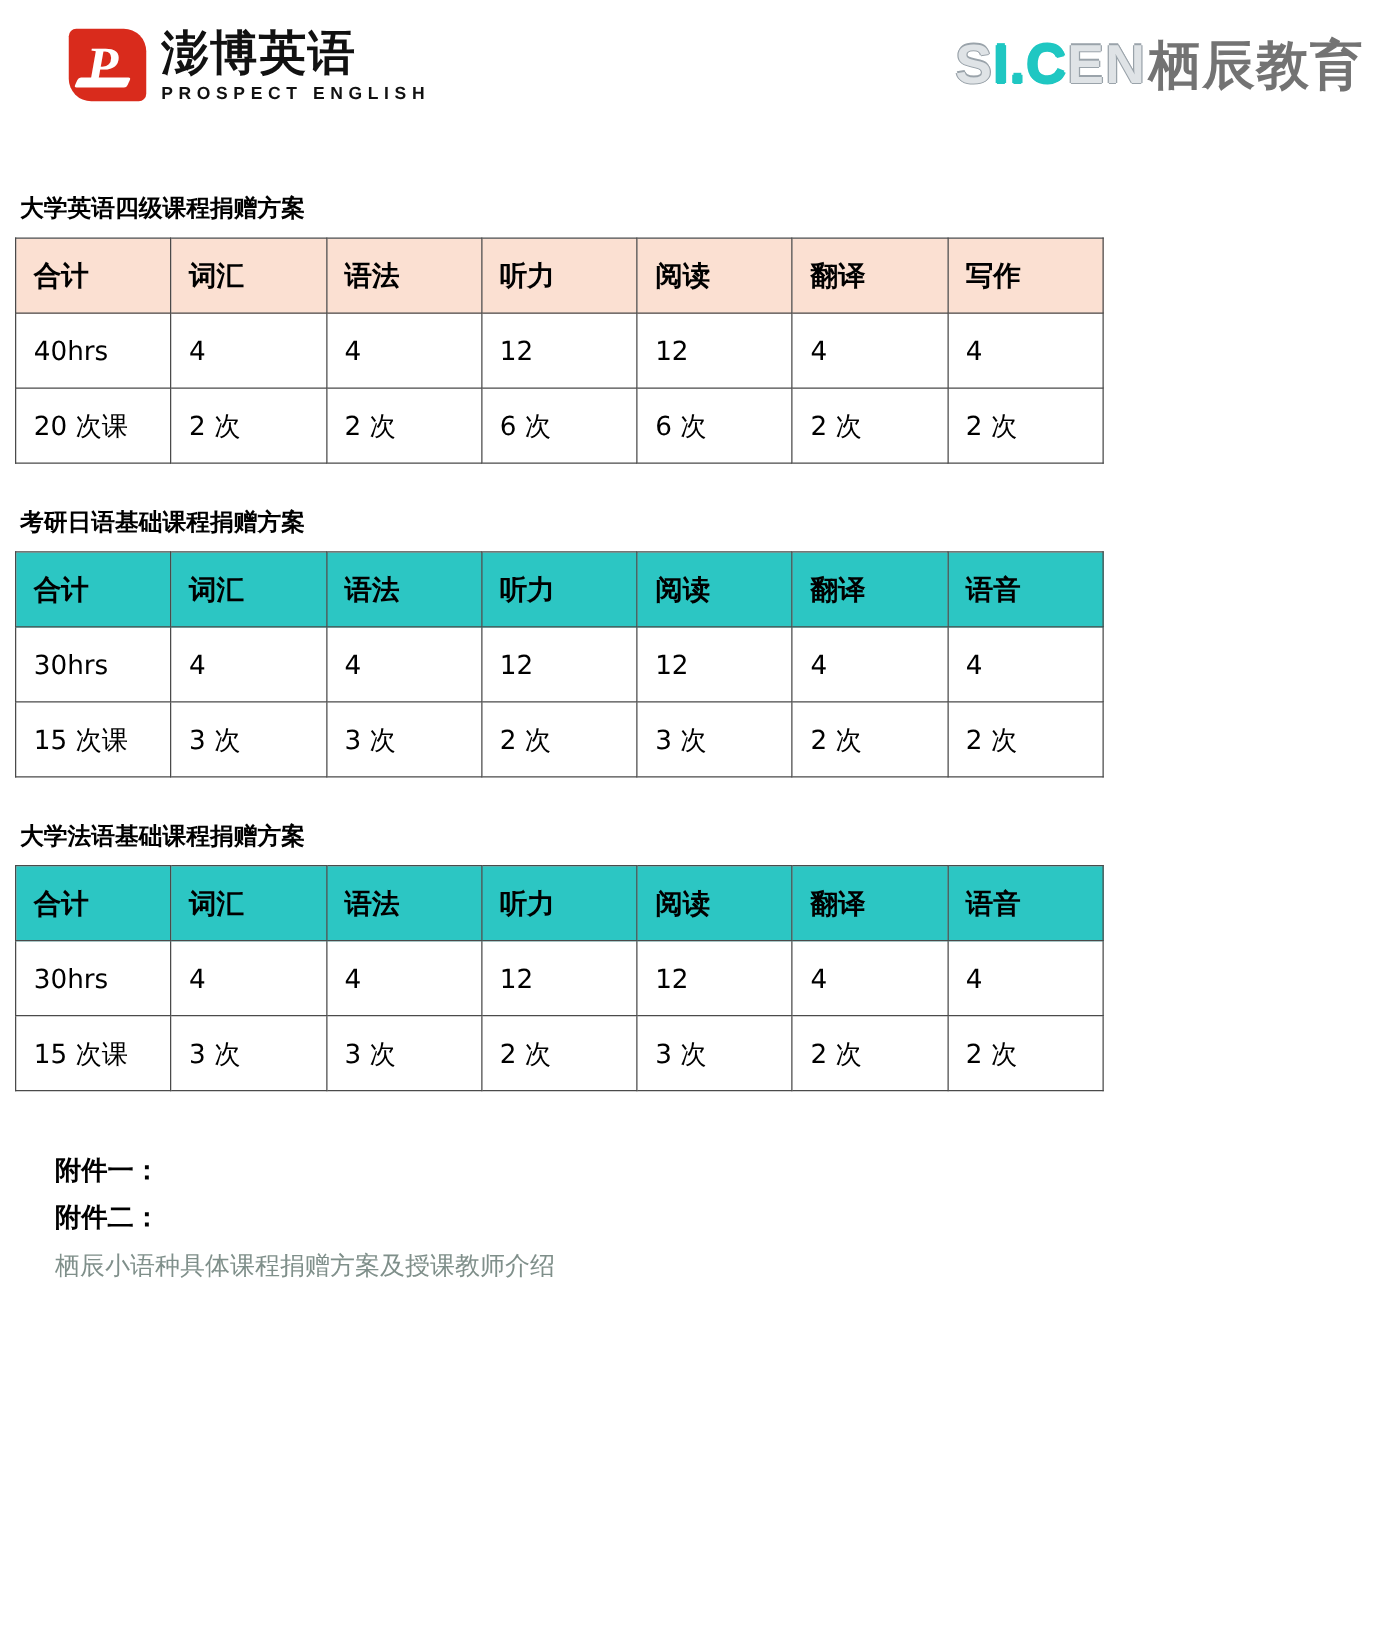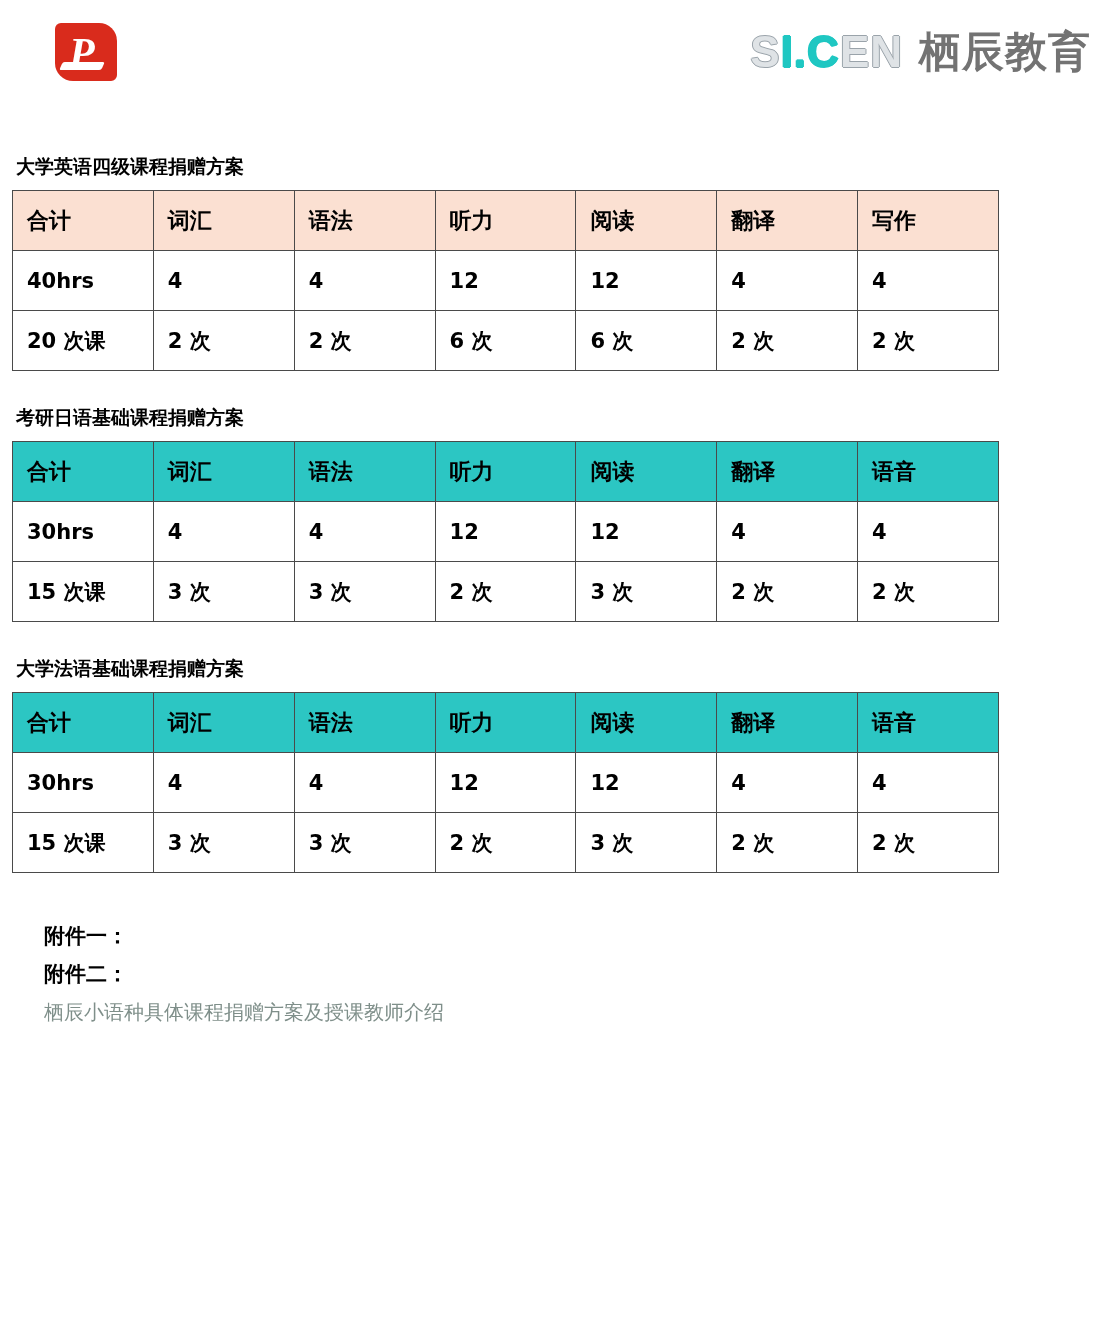--- a/index.html
+++ b/index.html
@@ -77,21 +77,21 @@
     font-family: "Liberation Sans", sans-serif;
     font-weight: bold;
     font-size: 14px;
     letter-spacing: 4.5px;
     color: #111111;
     margin-top: 4px;
   }
   .logo-right {
     display: flex;
     align-items: center;
-    gap: 16px;
+    gap: 2px;
   }
   .sicen-mark {
     font-family: "Liberation Sans", sans-serif;
     font-weight: bold;
     font-size: 44px;
     letter-spacing: 1px;
     color: #dfe3e6;
     -webkit-text-stroke: 0px;
     text-shadow:
       1px 0 0 #9aa3aa,
@@ -138,40 +138,40 @@
   }
   .section-title {
     font-family: "DejaVu Serif", serif;
     font-weight: bold;
     font-size: 19px;
     margin-bottom: 10px;
     margin-left: 4px;
   }
   table.plan {
     border-collapse: collapse;
-    width: 987px;
+    width: 871px;
     table-layout: fixed;
   }
   table.plan td, table.plan th {
     border: 1px solid #4a4a4a;
     height: 60px;
     padding: 0 14px;
     font-size: 21px;
     font-family: "DejaVu Sans", sans-serif;
     text-align: left;
     vertical-align: middle;
     box-sizing: border-box;
   }
   table.plan th {
     font-family: "DejaVu Serif", serif;
     font-weight: bold;
     font-size: 22px;
   }
   table.plan td {
-    font-weight: bold;
+    font-weight: normal;
   }
   table.plan td.first {
     font-family: "DejaVu Sans", sans-serif;
   }
   .peach thead th { background: #fbe0d2; }
   .teal thead th  { background: #2cc6c3; }
 
   
   .attachments {
     margin-top: 44px;
@@ -194,20 +194,24 @@
 <body>
 
 <div class="page">
 
   <div class="header">
 
     <div class="logo-left">
       <span class="logo-mark">
         <span class="p-glyph">P</span>
         <span class="swoosh"></span>
+      </span>
+      <span>
+        <div class="logo-text-cn">澎博英语</div>
+        <div class="logo-text-en">PROSPECT ENGLISH</div>
       </span>
     </div>
 
     <div class="logo-right">
       <span class="sicen-mark"><span>S</span><span class="accent">I.C</span><span>EN</span></span>
       <span class="sicen-cn">栖辰教育</span>
     </div>
 
   </div>
 

